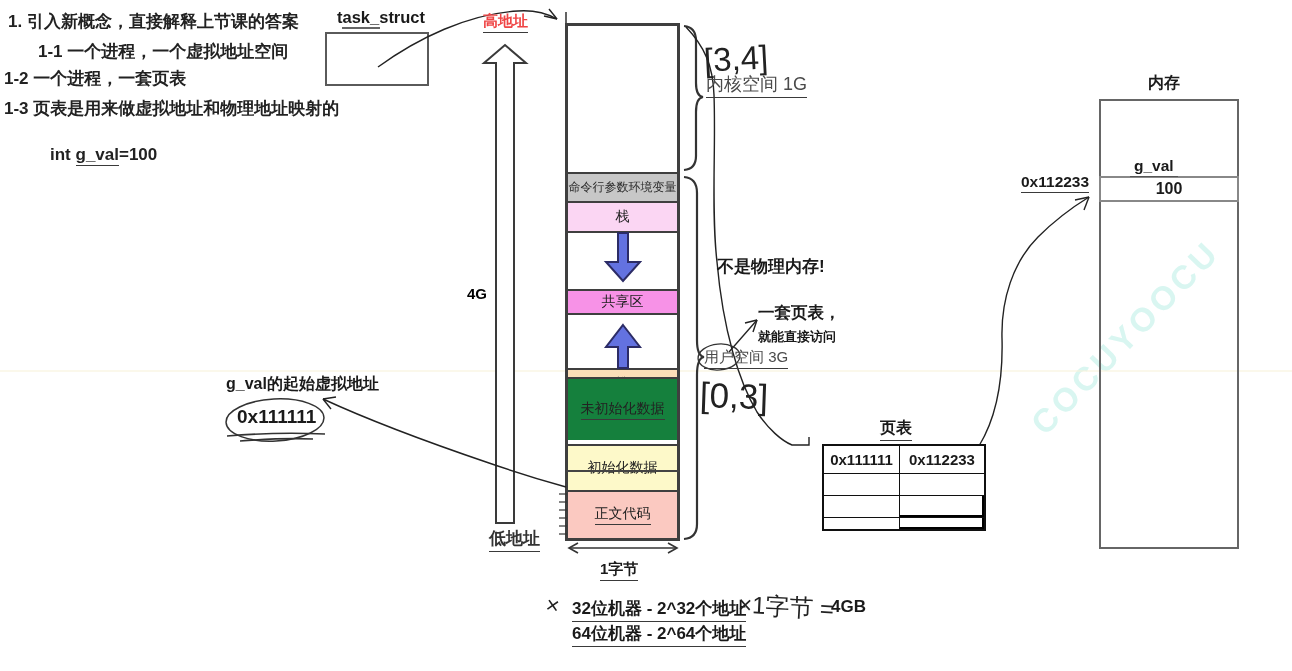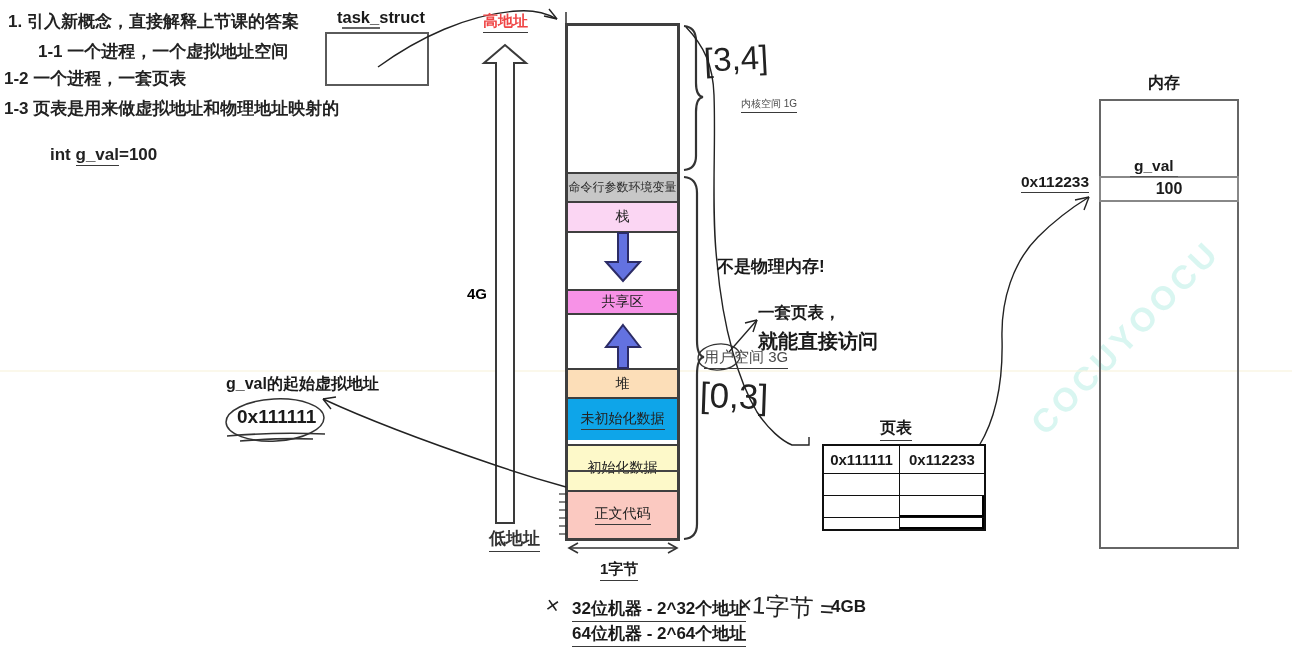--- a/index.html
+++ b/index.html
@@ -53,37 +53,37 @@
   <div class="abs lbl b" style="left:467px;top:285px;font-size:15px;color:#000000;">4G</div>
 
   <div class="abs vasbox">
     <div class="sec" style="top:0;height:146px;"></div>
     <div class="sec bt" style="top: 146px; height: 29px; font-size: 12px; color: rgb(43, 43, 43); background-color: rgb(199, 199, 199);">命令行参数环境变量</div>
     <div class="sec bt" style="top: 175px; height: 30px; background-color: rgb(251, 214, 243);">栈</div>
     <div class="sec bt" style="top:205px;height:58px;"></div>
     <div class="sec bt" style="top: 263px; height: 24px; background-color: rgb(247, 146, 231);">共享区</div>
     <div class="sec bt" style="top:287px;height:55px;"></div>
     <div class="sec bt" style="top: 342px; height: 29px; background-color: rgb(252, 222, 184);">堆</div>
-    <div class="sec bt" style="top: 371px; height: 43px; background-color: #0ea5e9;">
+    <div class="sec bt" style="top: 351px; height: 63px; background-color: #15803d;">
         <span class="u">未初始化数据</span>
       </div>
     <div class="sec bt" style="top: 464px; height: 48px; background-color: rgb(251, 201, 193);">
         <span class="u">正文代码</span>
       </div>
     <div class="sec bt" style="top: 418px; height: 46px; background-color: rgb(253, 249, 201);">
         <span>初始化数据</span>
       </div>
   </div>
   <div class="abs lbl b u" style="left:600px;top:560px;font-size:15px;">1字节</div>
 
   <div class="abs hand" style="left:704px;top:40px;transform:rotate(-3deg);">[3,4]</div>
-  <div class="abs lbl u gray" style="left:706px;top:97px;font-size:10px;margin-left:35px;">内核空间 1G</div>
+  <div class="abs lbl u gray" style="left:706px;top:72px;font-size:18px;">内核空间 1G</div>
   <div class="abs lbl b" style="left:717px;top:255px;font-size:17px;">不是物理内存!</div>
   <div class="abs lbl b" style="left:758px;top:302px;font-size:16.5px;">一套页表，</div>
-  <div class="abs lbl b" style="left:758px;top:328px;font-size:20px;font-family:Liberation Serif, serif;">就能直接访问</div>
+  <div class="abs lbl b" style="left:758px;top:328px;font-size:13px;font-family:Liberation Serif, serif;">就能直接访问</div>
   <div class="abs lbl u gray" style="left:704px;top:348px;font-size:15px;">用户空间 3G</div>
   <div class="abs hand" style="left:700px;top:376px;transform:rotate(2deg);font-size:35px;">[0,3]</div>
 
   <div class="abs lbl b" style="left:226px;top:374px;font-size:16px;">g_val的起始虚拟地址</div>
   <div class="abs lbl b" style="left:237px;top:406px;font-size:19px;">0x111111</div>
 
   <div class="abs lbl b u" style="left:880px;top:418px;font-size:16px;">页表</div>
   <div class="abs ptable">
     <div class="cell">0x111111</div>
     <div class="cell">0x112233</div>

